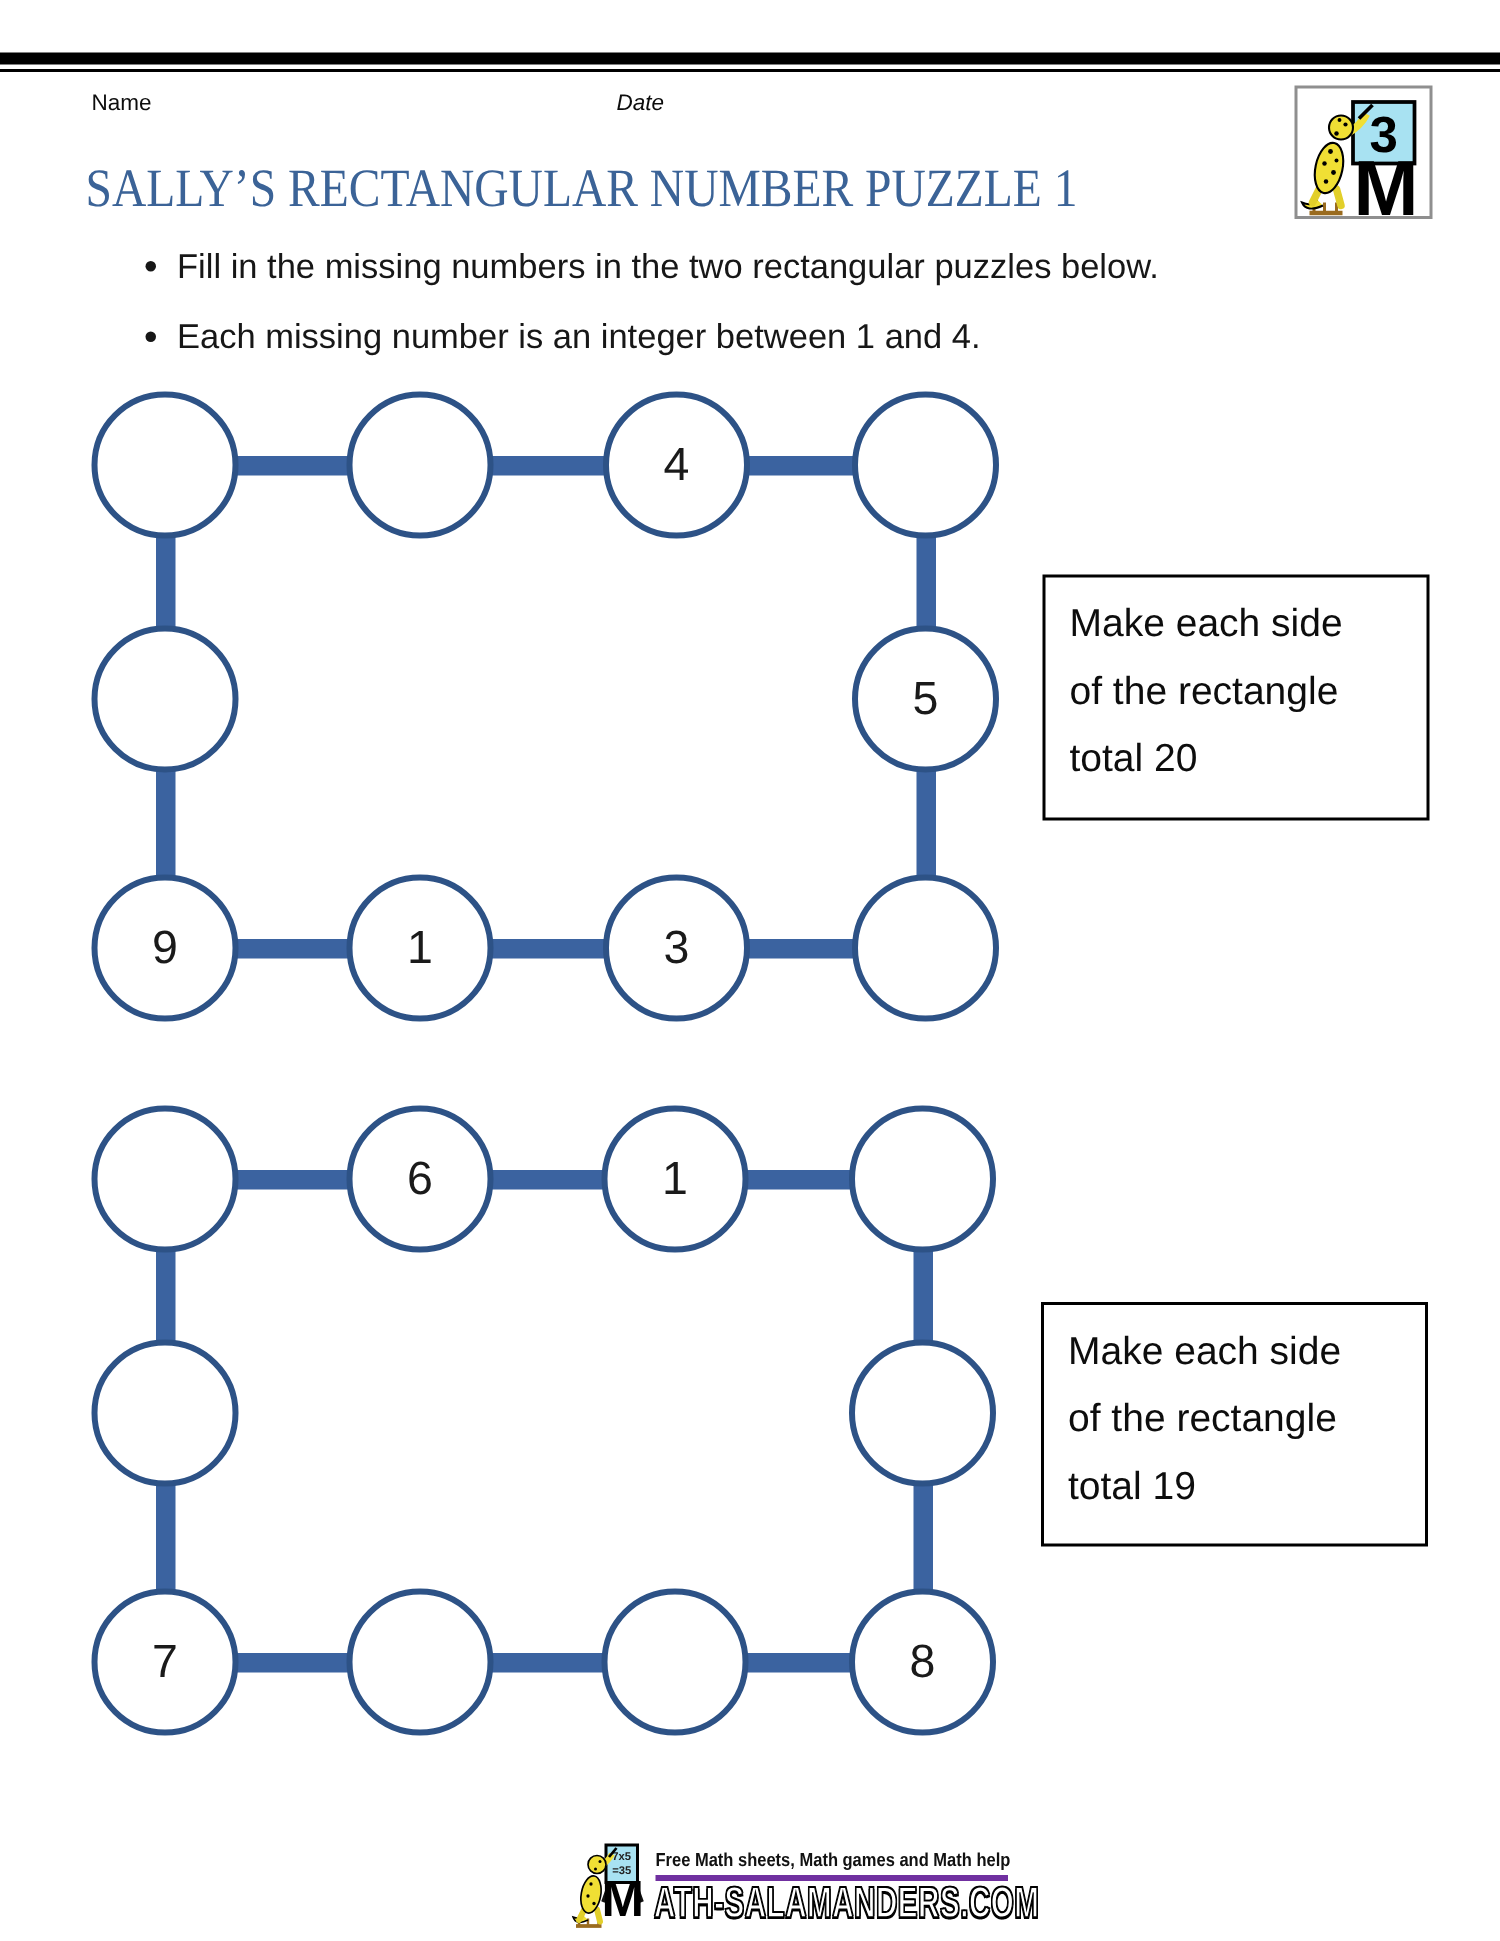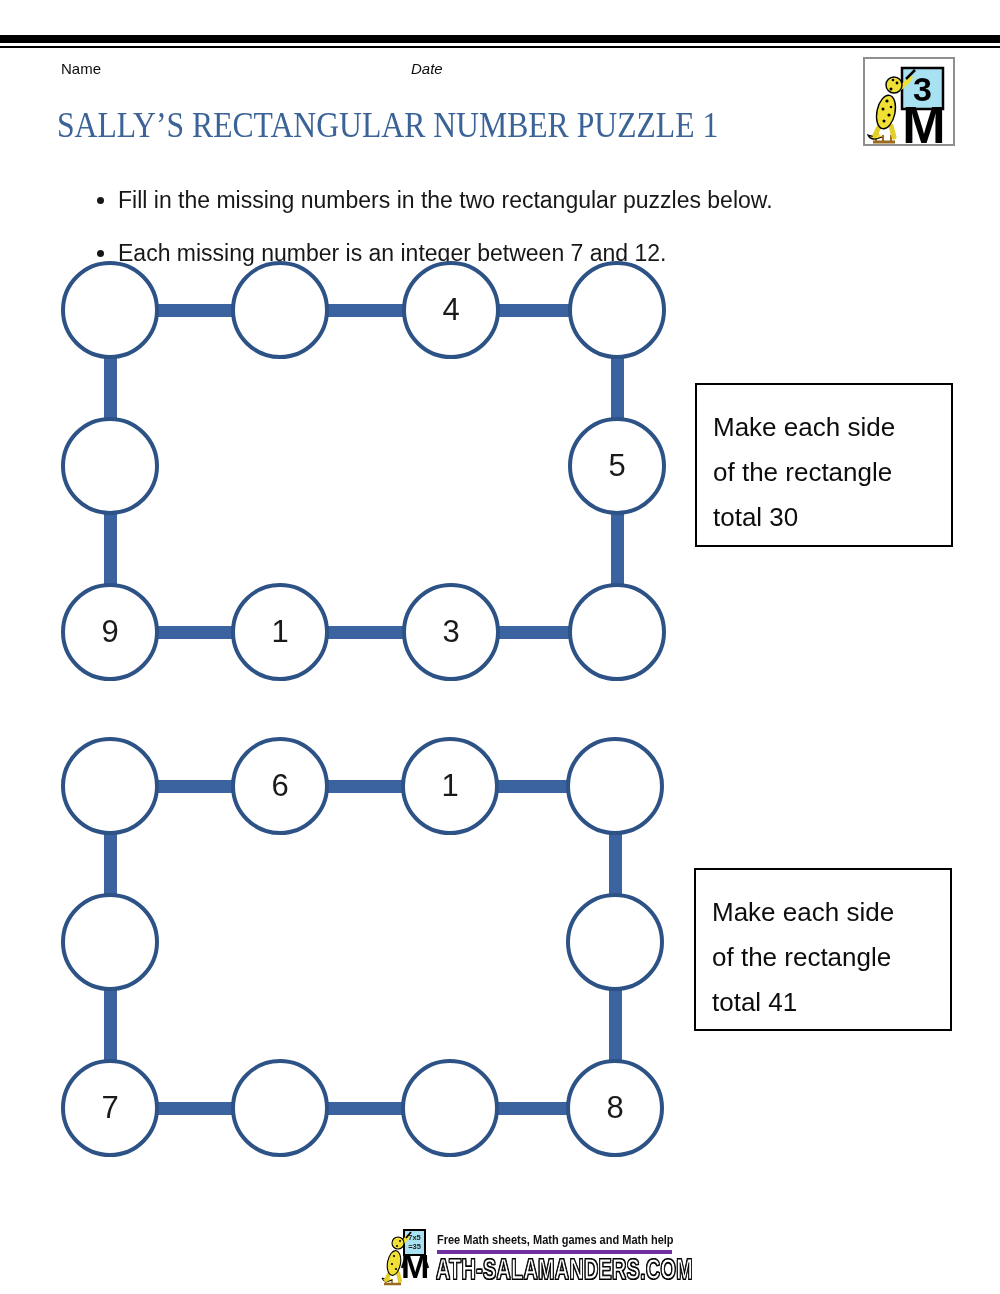--- a/index.html
+++ b/index.html
@@ -12,31 +12,31 @@
   .meta-label { position:absolute; top:60px; font-size:15px; color:#0d0d0d; }
   .name-label { left:61px; }
   .date-label { left:411px;font-style:italic; }
 
   .title { position:absolute; left:57px; top:104px; white-space:nowrap;
            font-family:"Liberation Serif", serif; font-size:36px; color:#3b6397;
            transform:scaleX(.88); transform-origin:left top; }
 
   .instructions { position:absolute; left:88px; top:162px; margin:0; padding:0 0 0 30px;
                   list-style:disc; width:840px; }
-  .instructions li { font-size:23px; color:#171717; margin-bottom:17px; line-height:30px;margin-top:23px; }
+  .instructions li { font-size:23px; color:#171717; margin-bottom:17px; line-height:30px; }
 
   .connector { position:absolute; background:#3b63a0; z-index:1; }
 
   .circle { position:absolute; width:98px; height:98px; box-sizing:border-box;
             border:4px solid #2d5286; border-radius:50%; background:#fff; z-index:2;
             display:flex; align-items:center; justify-content:center;
             font-size:31px; color:#1a1a1a; }
 
   .note-box { position:absolute; width:258px; box-sizing:border-box; background:#fff;
-              border:2px solid #000; padding:20px 0 0 16px; }
+              border:2px solid #000; padding:8px 0 0 16px; }
   .note-line { font-size:26px; line-height:45px; color:#0d0d0d; white-space:nowrap; }
 
   .badge { position:absolute; left:863px; top:57px; width:92px; height:89px;
            box-sizing:border-box; border:2px solid #8f8f8f; background:#fff; }
 
   .footer-tagline { position:absolute; left:437px; top:1233px; font-size:12.5px; font-weight:bold;
                     color:#111; white-space:nowrap; transform:scaleX(.88); transform-origin:left top; }
   .footer-rule { position:absolute; left:437px; top:1250px; width:235px; height:4px; background:#7030a0; }
   .footer-m { position:absolute; left:401px; top:1249px; font-size:34px; font-weight:bold;
               color:#000; line-height:1; z-index:3; }
@@ -81,21 +81,21 @@
           <circle cx="26" cy="48" r="1.3"></circle>
         <circle cx="28" cy="21" r="1.3"></circle>
       </g>
     </svg>
   </div>
 
   <div class="title">SALLY’S RECTANGULAR NUMBER PUZZLE 1</div>
 
   <ul class="instructions">
     <li>Fill in the missing numbers in the two rectangular puzzles below.</li>
-    <li>Each missing number is an integer between 7 and 12.</li>
+    <li>Each missing number is an integer between 1 and 4.</li>
   </ul>
 
   <div>
     <div class="connector" style="left:110px; top:304px; width:507px; height:13px;"></div>
     <div class="connector" style="left:110px; top:626px; width:507px; height:13px;"></div>
     <div class="connector" style="left:104px; top:310px; width:13px; height:322px;"></div>
     <div class="connector" style="left:611px; top:310px; width:13px; height:322px;"></div>
 
     <div class="circle" style="left:61px;  top:261px;">
         <span></span>
@@ -124,21 +124,21 @@
     <div class="circle" style="left:402px; top:583px;">
         <span>3</span>
       </div>
     <div class="circle" style="left:568px; top:583px;">
         <span></span>
       </div>
 
     <div class="note-box" style="left:695px; top:383px; height:164px;">
       <div class="note-line">Make each side</div>
       <div class="note-line">of the rectangle</div>
-      <div class="note-line">total 30</div>
+      <div class="note-line">total 20</div>
     </div>
   </div>
 
   <div>
     <div class="connector" style="left:110px; top:780px; width:505px; height:13px;"></div>
     <div class="connector" style="left:110px; top:1102px; width:505px; height:13px;"></div>
     <div class="connector" style="left:104px; top:786px; width:13px; height:322px;"></div>
     <div class="connector" style="left:609px; top:786px; width:13px; height:322px;"></div>
 
     <div class="circle" style="left:61px;  top:737px;">
@@ -168,21 +168,21 @@
     <div class="circle" style="left:401px; top:1059px;">
         <span></span>
       </div>
     <div class="circle" style="left:566px; top:1059px;">
         <span>8</span>
       </div>
 
     <div class="note-box" style="left:694px; top:868px; height:163px;">
       <div class="note-line">Make each side</div>
       <div class="note-line">of the rectangle</div>
-      <div class="note-line">total 41</div>
+      <div class="note-line">total 19</div>
     </div>
   </div>
 
   <svg class="footer-icon" width="58" height="64" viewBox="0 0 58 64">
     <path d="M4,58 h17" stroke="#9a6b1e" stroke-width="2.5" fill="none"></path>
     <path d="M6,58 v-5 M12,58 v-5 M19,58 v-5" stroke="#9a6b1e" stroke-width="1.6" fill="none"></path>
     <path d="M27,28 l-5,14 M43,28 l5,14" stroke="#111" stroke-width="2.5" fill="none"></path>
     <rect x="24" y="4" width="21" height="25" fill="#a8e2f2" stroke="#000" stroke-width="2"></rect>
     <text x="34.5" y="14" font-size="7.5" font-weight="bold" text-anchor="middle" fill="#222" font-family="Liberation Sans, sans-serif">7x5</text>
     <text x="34.5" y="23" font-size="7.5" font-weight="bold" text-anchor="middle" fill="#222" font-family="Liberation Sans, sans-serif">=35</text>

